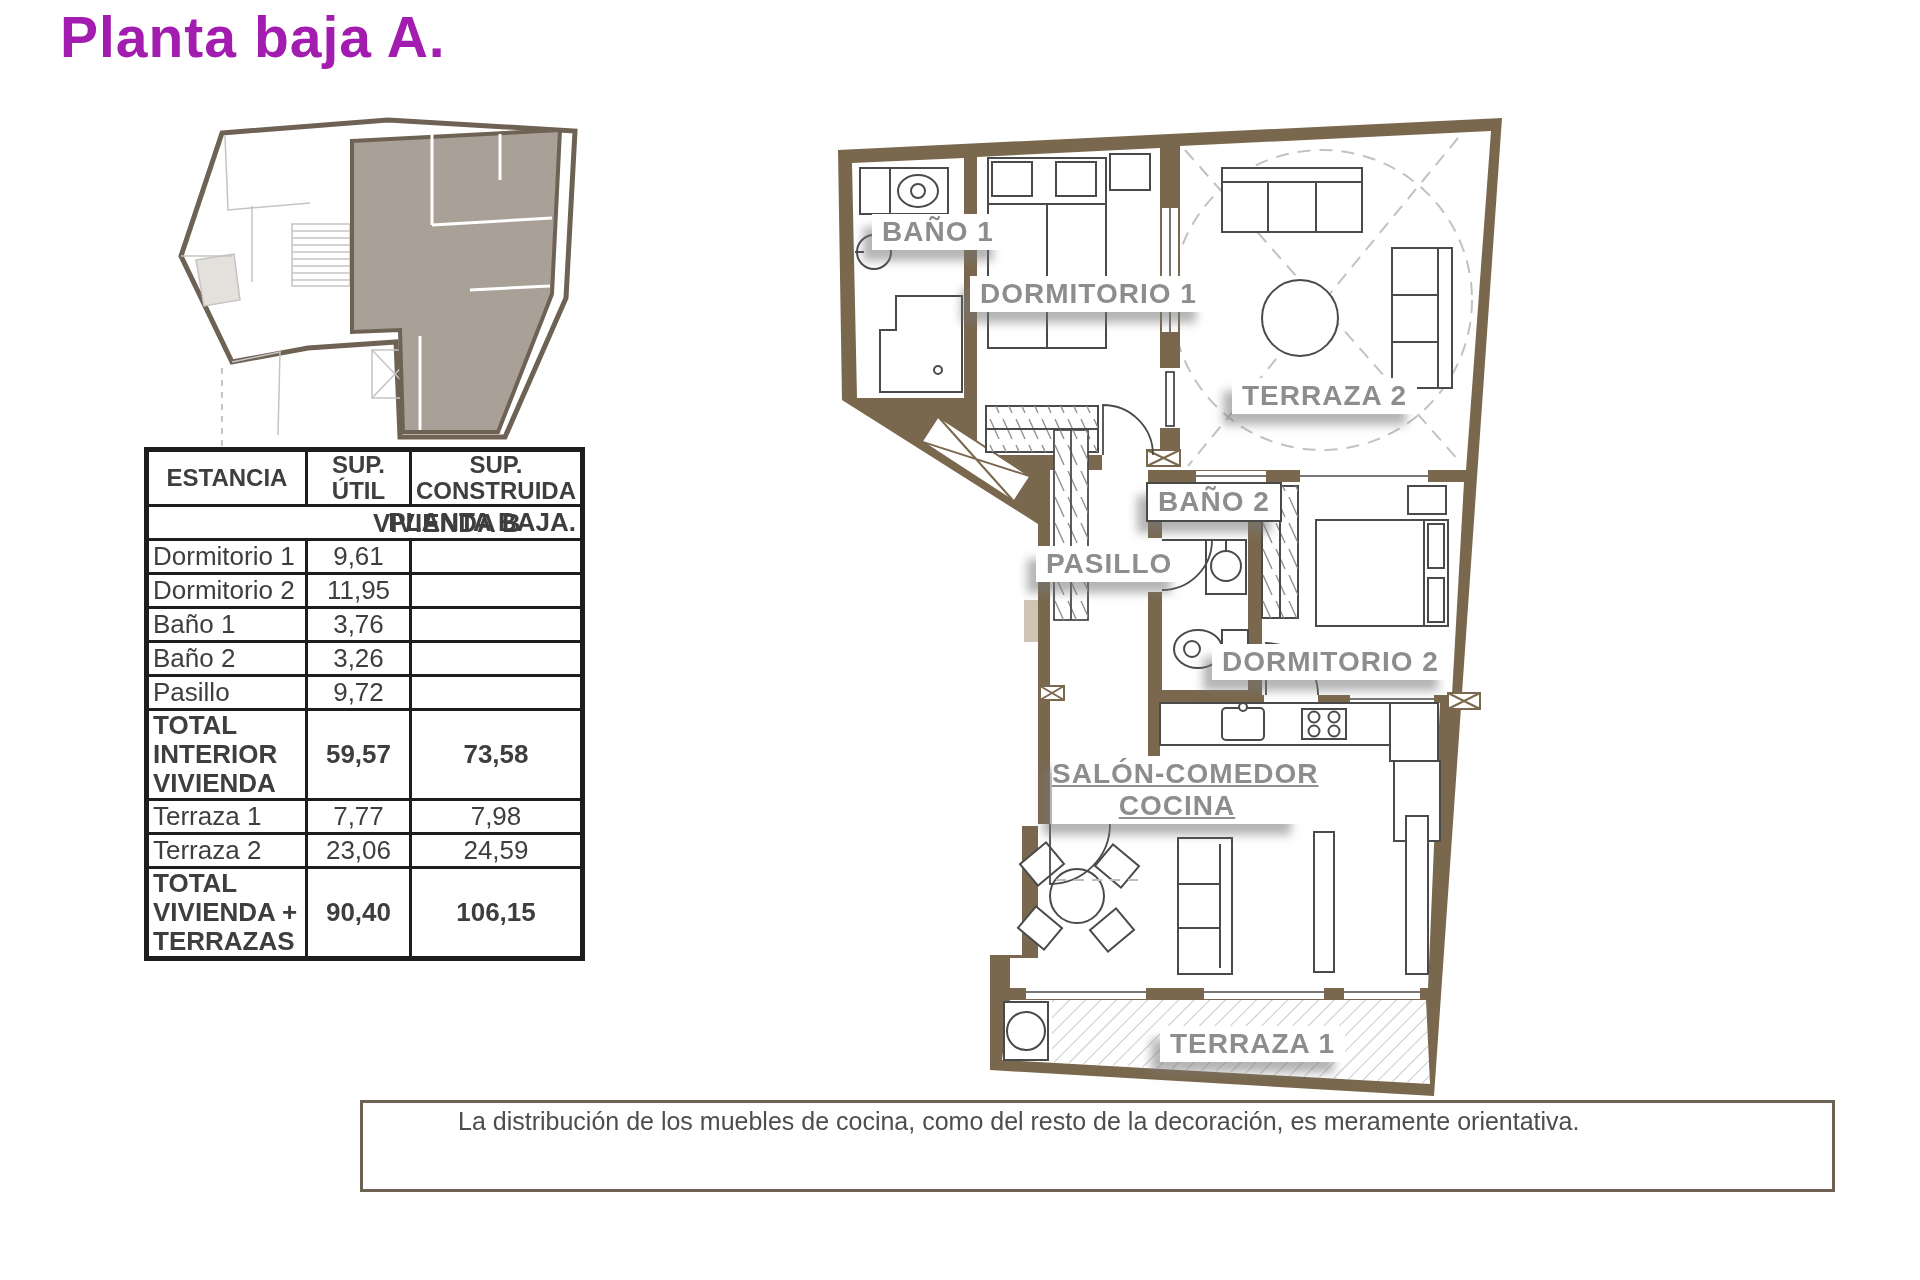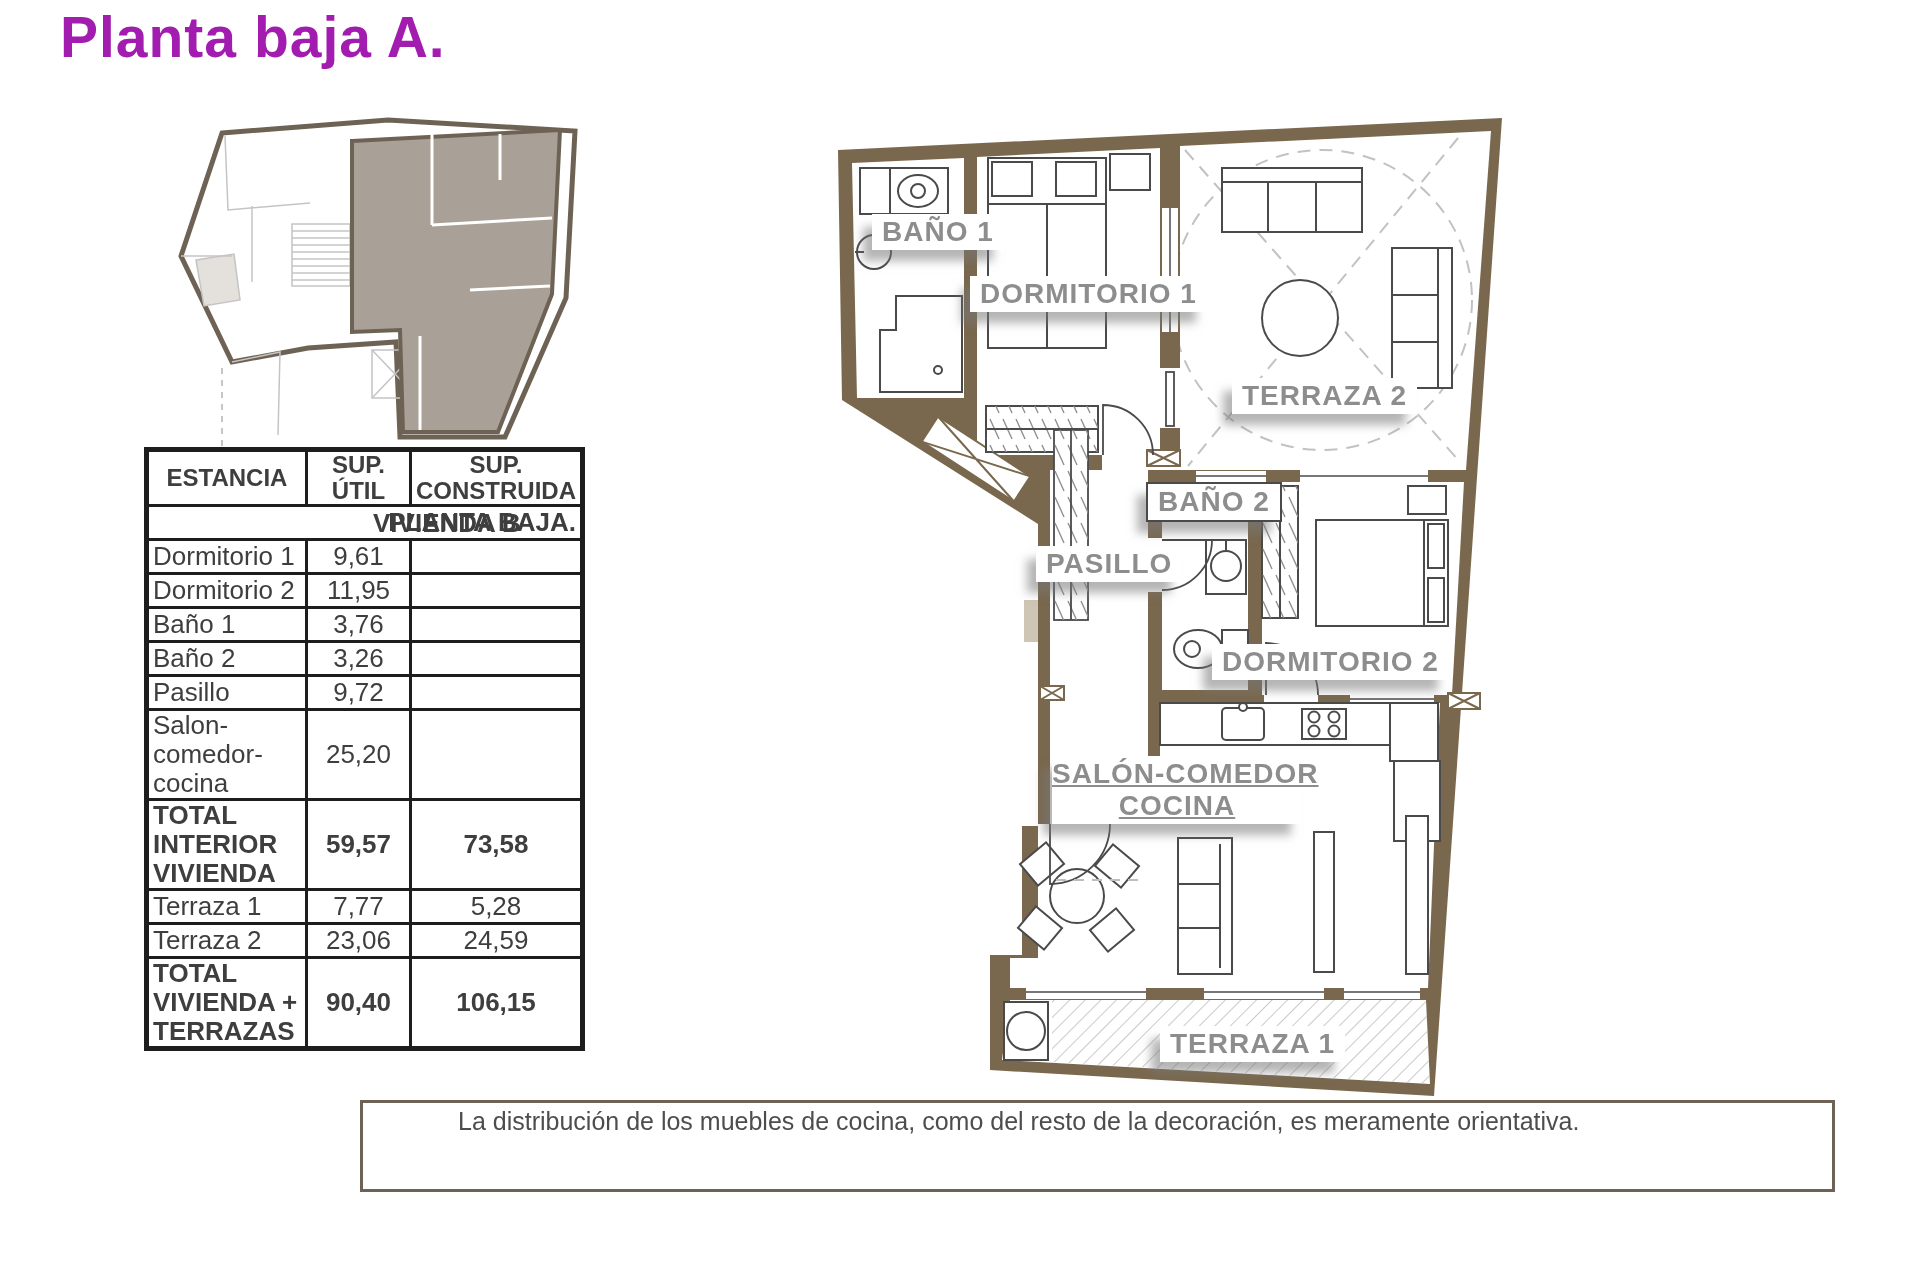--- a/index.html
+++ b/index.html
@@ -120,34 +120,29 @@
     <tr style="height:31px">
       <td class="cell-name">Baño 2</td>
       <td class="cell-num">3,26</td>
       <td class="cell-num"></td>
     </tr>
     <tr style="height:31px">
       <td class="cell-name">Pasillo</td>
       <td class="cell-num">9,72</td>
       <td class="cell-num"></td>
     </tr>
-    <tr style="height:76px">
-      <td class="cell-name">Salon-comedor-cocina</td>
-      <td class="cell-num">25,20</td>
-      <td class="cell-num"></td>
-    </tr>
     <tr style="height:82px" class="row-bold">
       <td class="cell-name">TOTAL INTERIOR VIVIENDA</td>
       <td class="cell-num">59,57</td>
       <td class="cell-num">73,58</td>
     </tr>
     <tr style="height:31px">
       <td class="cell-name">Terraza 1</td>
       <td class="cell-num">7,77</td>
-      <td class="cell-num">5,28</td>
+      <td class="cell-num">7,98</td>
     </tr>
     <tr style="height:30px">
       <td class="cell-name">Terraza 2</td>
       <td class="cell-num">23,06</td>
       <td class="cell-num">24,59</td>
     </tr>
     <tr style="height:82px" class="row-bold">
       <td class="cell-name">TOTAL VIVIENDA + TERRAZAS</td>
       <td class="cell-num">90,40</td>
       <td class="cell-num">106,15</td>

